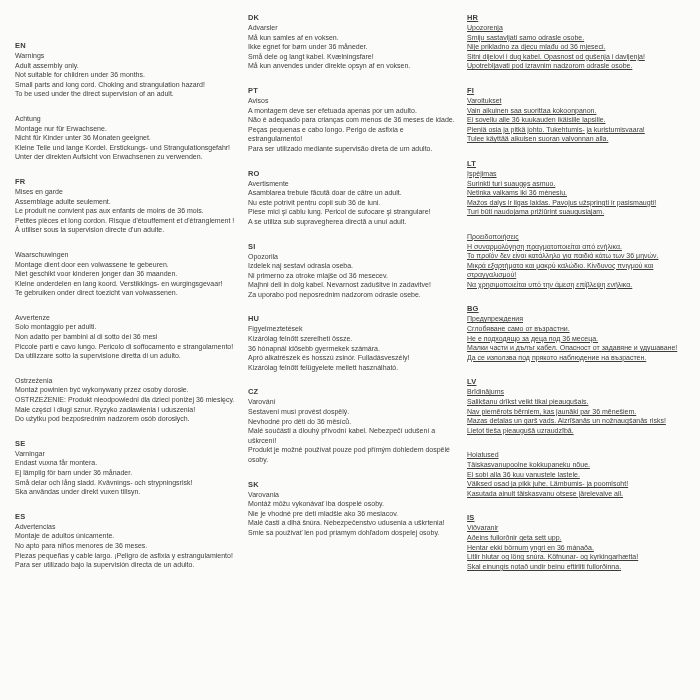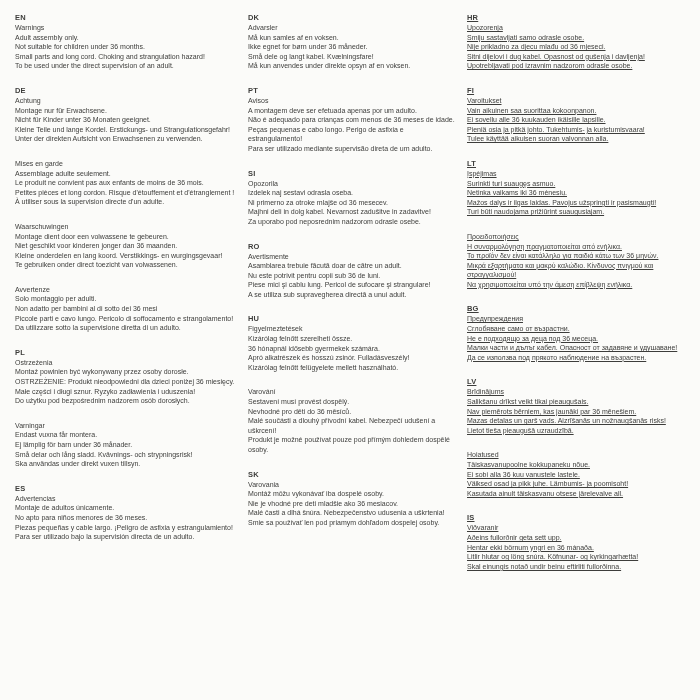--- a/index.html
+++ b/index.html
@@ -13,21 +13,21 @@
     -webkit-font-smoothing: antialiased;
   }
   .page {
     display: flex;
     box-sizing: border-box;
     width: 700px;
     height: 700px;
     padding: 13px 6px 0 15px;
   }
   .col { box-sizing: border-box; }
-  .col-1 { width: 233px; padding-right: 8px; }
+  .col-1 { width: 233px; padding-right: 8px; margin-top: 28px; }
   .col-2 { width: 219px; padding-right: 8px; }
   .col-3 { width: 218px; padding-right: 2px; text-decoration: underline; }
   .lang-section { margin-bottom: 15px; }
   .lang-code {
     font-weight: bold;
     font-size: 7.5px;
     line-height: 10px;
     letter-spacing: 0.2px;
   }
   .lang-title,
@@ -46,31 +46,31 @@
     <div class="lang-title">Warnings</div>
     <div class="lang-lines">
           <div class="line">Adult assembly only.</div>
           <div class="line">Not suitable for children under 36 months.</div>
           <div class="line">Small parts and long cord. Choking and strangulation hazard!</div>
           <div class="line">To be used under the direct supervision of an adult.</div>
         </div>
   </section>
 
   <section class="lang-section">
-    <div class="lang-code">DE</div>
     <div class="lang-title">Achtung</div>
     <div class="lang-lines">
           <div class="line">Montage nur für Erwachsene.</div>
           <div class="line">Nicht für Kinder unter 36 Monaten geeignet.</div>
           <div class="line">Kleine Teile und lange Kordel. Erstickungs- und Strangulationsgefahr!</div>
           <div class="line">Unter der direkten Aufsicht von Erwachsenen zu verwenden.</div>
         </div>
   </section>
 
   <section class="lang-section">
+    <div class="lang-code">FR</div>
     <div class="lang-title">Mises en garde</div>
     <div class="lang-lines">
           <div class="line">Assemblage adulte seulement.</div>
           <div class="line">Le produit ne convient pas aux enfants de moins de 36 mois.</div>
           <div class="line">Petites pièces et long cordon. Risque d'étouffement et d'étranglement !</div>
           <div class="line">À utiliser sous la supervision directe d'un adulte.</div>
         </div>
   </section>
 
   <section class="lang-section">
@@ -87,31 +87,31 @@
     <div class="lang-title">Avvertenze</div>
     <div class="lang-lines">
           <div class="line">Solo montaggio per adulti.</div>
           <div class="line">Non adatto per bambini al di sotto dei 36 mesi</div>
           <div class="line">Piccole parti e cavo lungo. Pericolo di soffocamento e strangolamento!</div>
           <div class="line">Da utilizzare sotto la supervisione diretta di un adulto.</div>
         </div>
   </section>
 
   <section class="lang-section">
-    <div class="lang-code">PL</div>
     <div class="lang-title">Ostrzeżenia</div>
     <div class="lang-lines">
           <div class="line">Montaż powinien być wykonywany przez osoby dorosłe.</div>
           <div class="line">OSTRZEŻENIE: Produkt nieodpowiedni dla dzieci poniżej 36 miesięcy.</div>
           <div class="line">Małe części i długi sznur. Ryzyko zadławienia i uduszenia!</div>
           <div class="line">Do użytku pod bezpośrednim nadzorem osób dorosłych.</div>
         </div>
   </section>
 
   <section class="lang-section">
+    <div class="lang-code">SE</div>
     <div class="lang-title">Varningar</div>
     <div class="lang-lines">
           <div class="line">Endast vuxna får montera.</div>
           <div class="line">Ej lämplig för barn under 36 månader.</div>
           <div class="line">Små delar och lång sladd. Kvävnings- och strypningsrisk!</div>
           <div class="line">Ska användas under direkt vuxen tillsyn.</div>
         </div>
   </section>
 
   <section class="lang-section">
@@ -143,53 +143,54 @@
     <div class="lang-title">Avisos</div>
     <div class="lang-lines">
           <div class="line">A montagem deve ser efetuada apenas por um adulto.</div>
           <div class="line">Não é adequado para crianças com menos de 36 meses de idade.</div>
           <div class="line">Peças pequenas e cabo longo. Perigo de asfixia e estrangulamento!</div>
           <div class="line">Para ser utilizado mediante supervisão direta de um adulto.</div>
         </div>
   </section>
 
   <section class="lang-section">
+    <div class="lang-code">RO</div>
+    <div class="lang-title">Avertismente</div>
+    <div class="lang-lines">
+          <div class="line">Asamblarea trebuie făcută doar de către un adult.</div>
+          <div class="line">Nu este potrivit pentru copii sub 36 de luni.</div>
+          <div class="line">Piese mici şi cablu lung. Pericol de sufocare şi strangulare!</div>
+          <div class="line">A se utiliza sub supravegherea directă a unui adult.</div>
+        </div>
+  </section>
+
+  <section class="lang-section">
     <div class="lang-code">SI</div>
     <div class="lang-title">Opozorila</div>
     <div class="lang-lines">
           <div class="line">Izdelek naj sestavi odrasla oseba.</div>
           <div class="line">Ni primerno za otroke mlajše od 36 mesecev.</div>
           <div class="line">Majhni deli in dolg kabel. Nevarnost zadušitve in zadavitve!</div>
           <div class="line">Za uporabo pod neposrednim nadzorom odrasle osebe.</div>
         </div>
   </section>
 
   <section class="lang-section">
-    <div class="lang-code">RO</div>
-    <div class="lang-title">Avertismente</div>
-    <div class="lang-lines">
-          <div class="line">Asamblarea trebuie făcută doar de către un adult.</div>
-          <div class="line">Nu este potrivit pentru copii sub 36 de luni.</div>
-          <div class="line">Piese mici şi cablu lung. Pericol de sufocare şi strangulare!</div>
-          <div class="line">A se utiliza sub supravegherea directă a unui adult.</div>
-        </div>
-  </section>
-
-  <section class="lang-section">
     <div class="lang-code">HU</div>
     <div class="lang-title">Figyelmeztetések</div>
     <div class="lang-lines">
           <div class="line">Kizárólag felnőtt szerelheti össze.</div>
           <div class="line">36 hónapnál idősebb gyermekek számára.</div>
           <div class="line">Apró alkatrészek és hosszú zsinór. Fulladásveszély!</div>
           <div class="line">Kizárólag felnőtt felügyelete mellett használható.</div>
         </div>
   </section>
 
   <section class="lang-section">
+    <div class="lang-code">CZ</div>
     <div class="lang-title">Varování</div>
     <div class="lang-lines">
           <div class="line">Sestavení musí provést dospělý.</div>
           <div class="line">Nevhodné pro děti do 36 měsíců.</div>
           <div class="line">Malé součásti a dlouhý přívodní kabel. Nebezpečí udušení a uškrcení!</div>
           <div class="line">Produkt je možné používat pouze pod přímým dohledem dospělé osoby.</div>
         </div>
   </section>
 
   <section class="lang-section">

